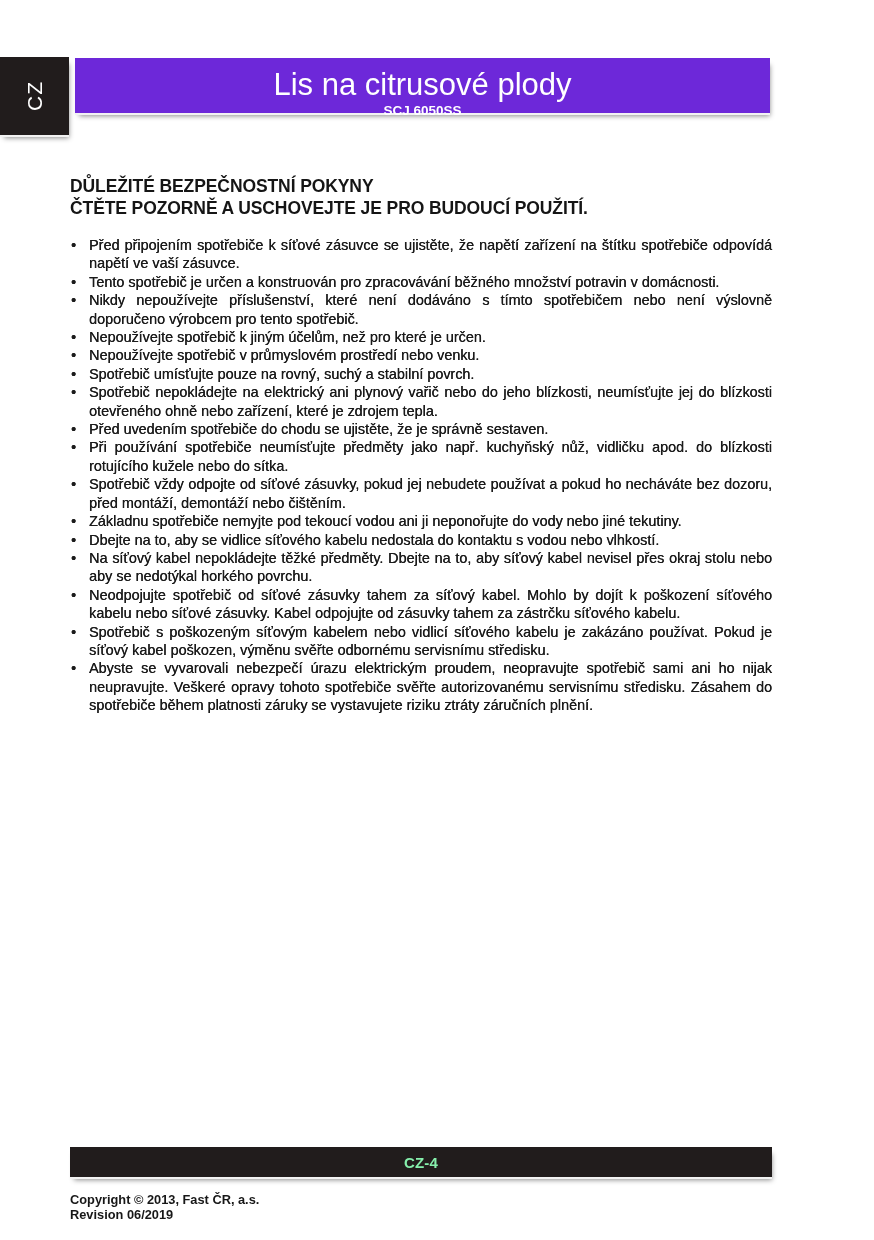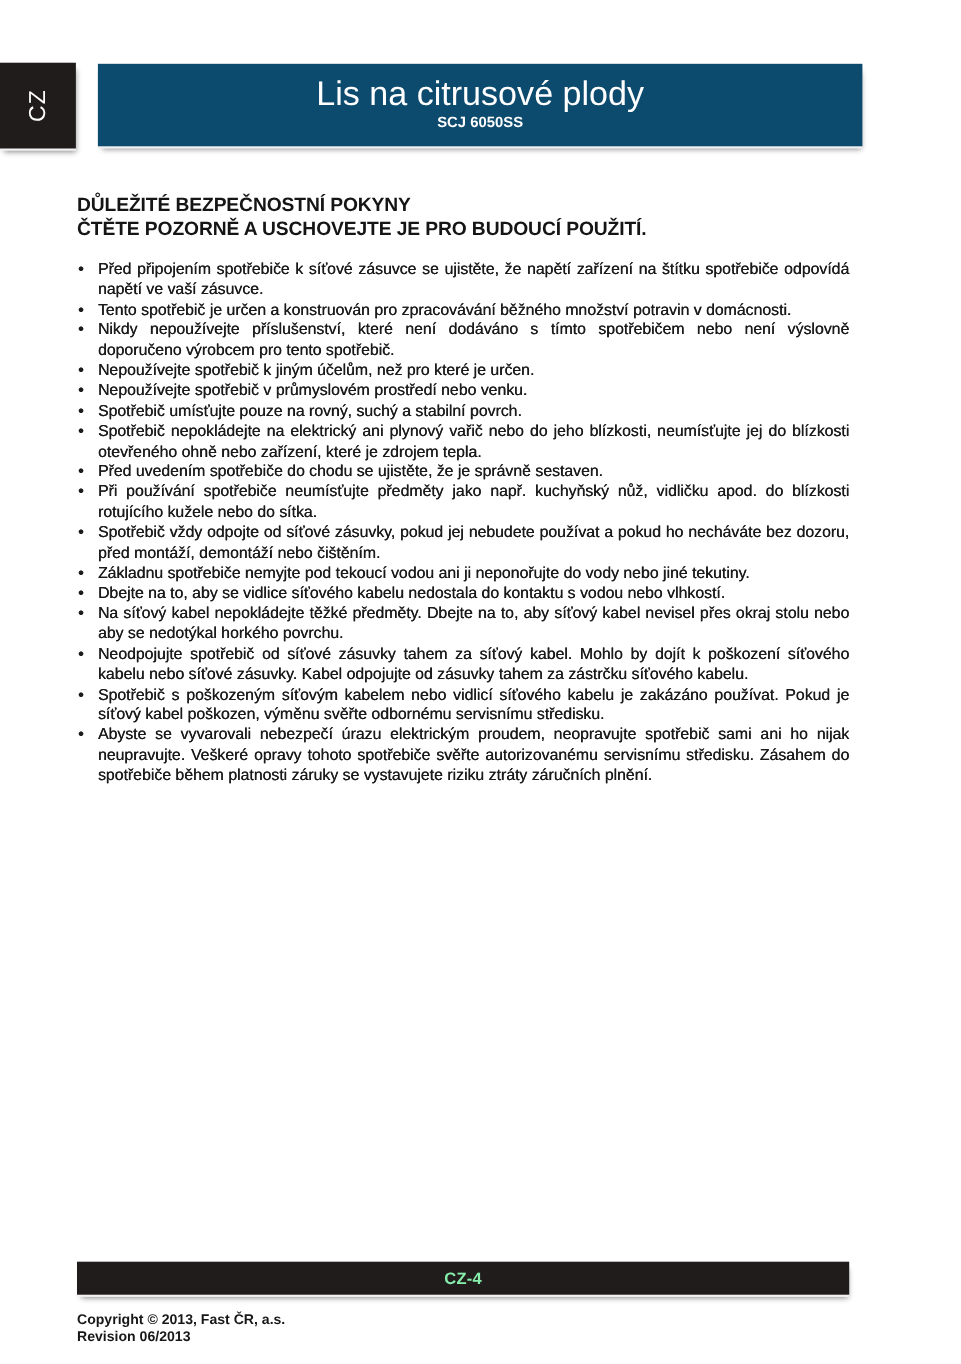--- a/index.html
+++ b/index.html
@@ -33,25 +33,25 @@
   .cz-tab-text {
     display: block;
     transform: rotate(-90deg);
     color: #ffffff;
     font-size: 21px;
     font-weight: 400;
     letter-spacing: 1px;
   }
   .header-bar {
     position: absolute;
-    left: 89px;
+    left: 75px;
     top: 58px;
     width: 695px;
-    height: 75px;
-    background: #0c4a6e;
+    height: 55px;
+    background: #6d28d9;
     color: #ffffff;
     text-align: center;
     box-shadow: 0 2px 0 #f2f2f2, 2px 5px 5px -2px rgba(0,0,0,0.45);
   }
   .header-title {
     margin-top: 9px;
     font-size: 31px;
     font-weight: 400;
     line-height: 36px;
   }
@@ -165,16 +165,16 @@
       <li>Abyste se vyvarovali nebezpečí úrazu elektrickým proudem, neopravujte spotřebič sami ani ho nijak neupravujte. Veškeré opravy tohoto spotřebiče svěřte autorizovanému servisnímu středisku. Zásahem do spotřebiče během platnosti záruky se vystavujete riziku ztráty záručních plnění.</li>
     </ul>
   </div>
 
   <div class="footer-bar">
     <span>CZ-4</span>
   </div>
 
   <div class="footer-meta">
     <span>Copyright © 2013, Fast ČR, a.s.</span>
-    <span>Revision 06/2013</span>
+    <span>Revision 06/2019</span>
   </div>
 
 </div>
 
 </body></html>

